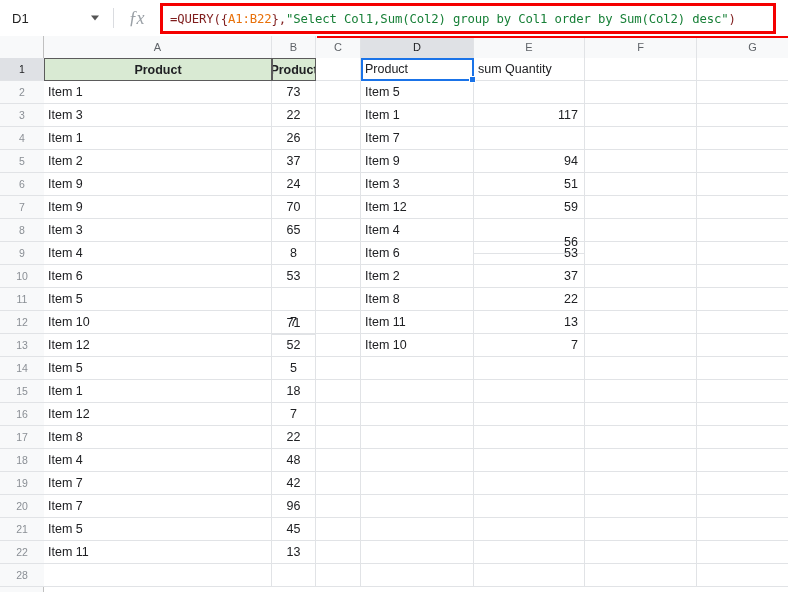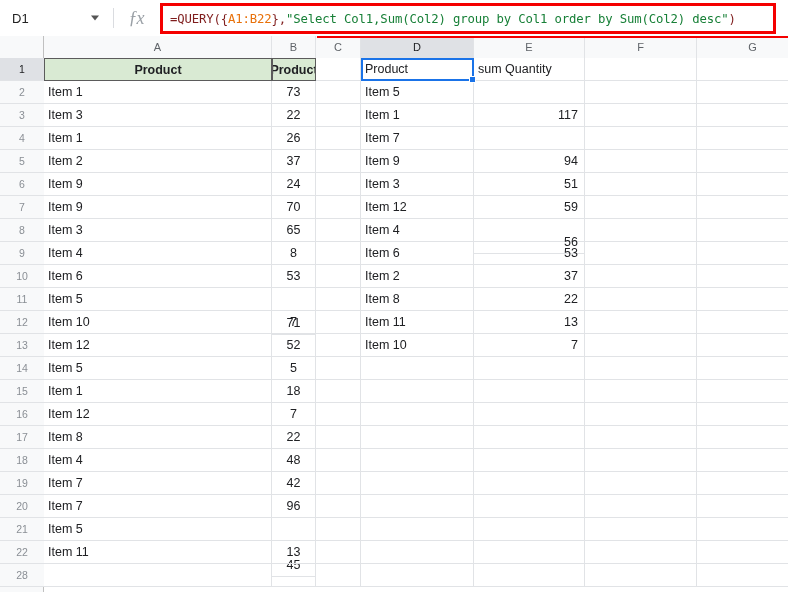--- a/index.html
+++ b/index.html
@@ -448,21 +448,21 @@
       <div class="cell center" style="left: 228px; top: 345px; width: 44px;">7</div>
       <div class="cell left" style="left: 0px; top: 368px; width: 228px;">Item 8</div>
       <div class="cell center" style="left: 228px; top: 368px; width: 44px;">22</div>
       <div class="cell left" style="left: 0px; top: 391px; width: 228px;">Item 4</div>
       <div class="cell center" style="left: 228px; top: 391px; width: 44px;">48</div>
       <div class="cell left" style="left: 0px; top: 414px; width: 228px;">Item 7</div>
       <div class="cell center" style="left: 228px; top: 414px; width: 44px;">42</div>
       <div class="cell left" style="left: 0px; top: 437px; width: 228px;">Item 7</div>
       <div class="cell center" style="left: 228px; top: 437px; width: 44px;">96</div>
       <div class="cell left" style="left: 0px; top: 460px; width: 228px;">Item 5</div>
-      <div class="cell center" style="left: 228px; top: 460px; width: 44px; margin-top: 36px;">45</div>
+      <div class="cell center" style="left: 228px; top: 460px; width: 44px;">45</div>
       <div class="cell left" style="left: 0px; top: 483px; width: 228px;">Item 11</div>
       <div class="cell center" style="left: 228px; top: 483px; width: 44px;">13</div>
       <div class="cell left" style="left: 317px; top: 0px; width: 113px;">Product</div>
       <div class="cell left" style="left: 430px; top: 0px; width: 111px;">sum Quantity</div>
       <div class="cell left" style="left: 317px; top: 23px; width: 113px;">Item 5</div>
       <div class="cell left" style="left: 317px; top: 46px; width: 113px;">Item 1</div>
       <div class="cell right" style="left: 430px; top: 46px; width: 111px;">117</div>
       <div class="cell left" style="left: 317px; top: 69px; width: 113px;">Item 7</div>
       <div class="cell left" style="left: 317px; top: 92px; width: 113px;">Item 9</div>
       <div class="cell right" style="left: 430px; top: 92px; width: 111px;">94</div>

